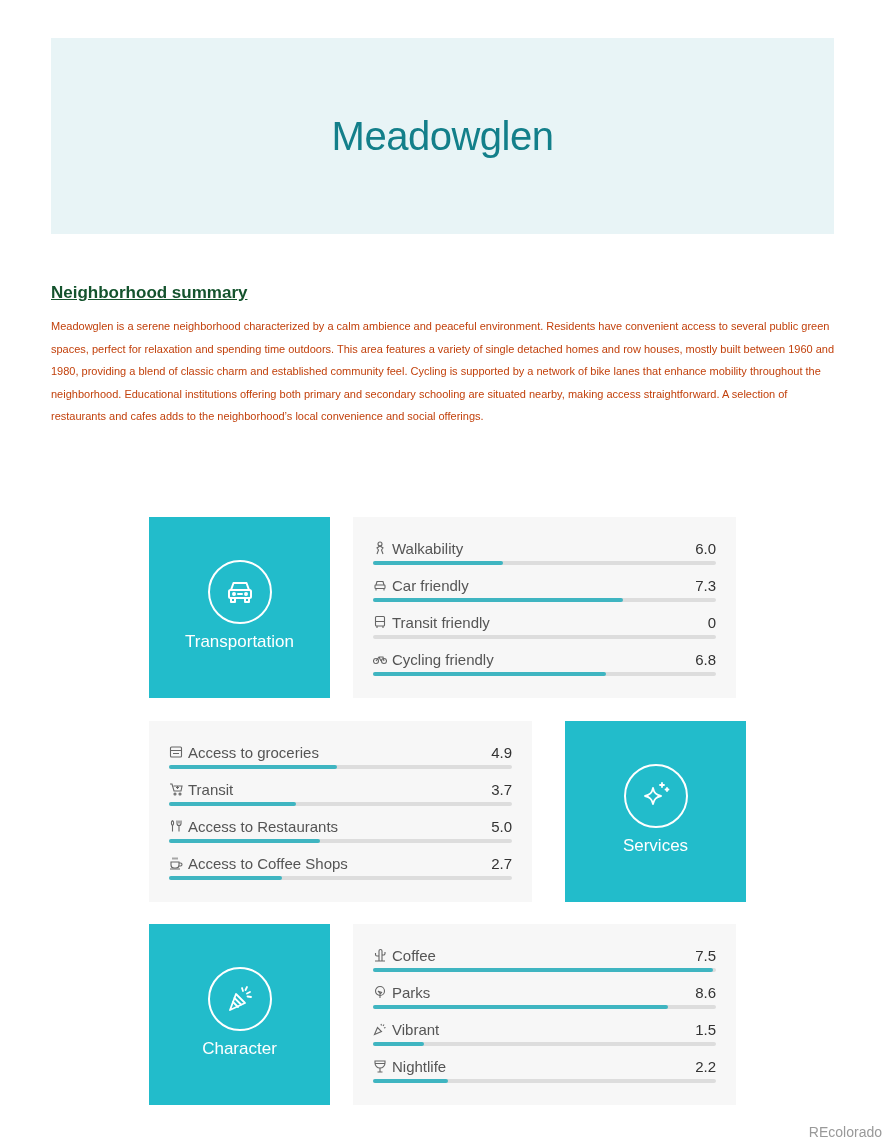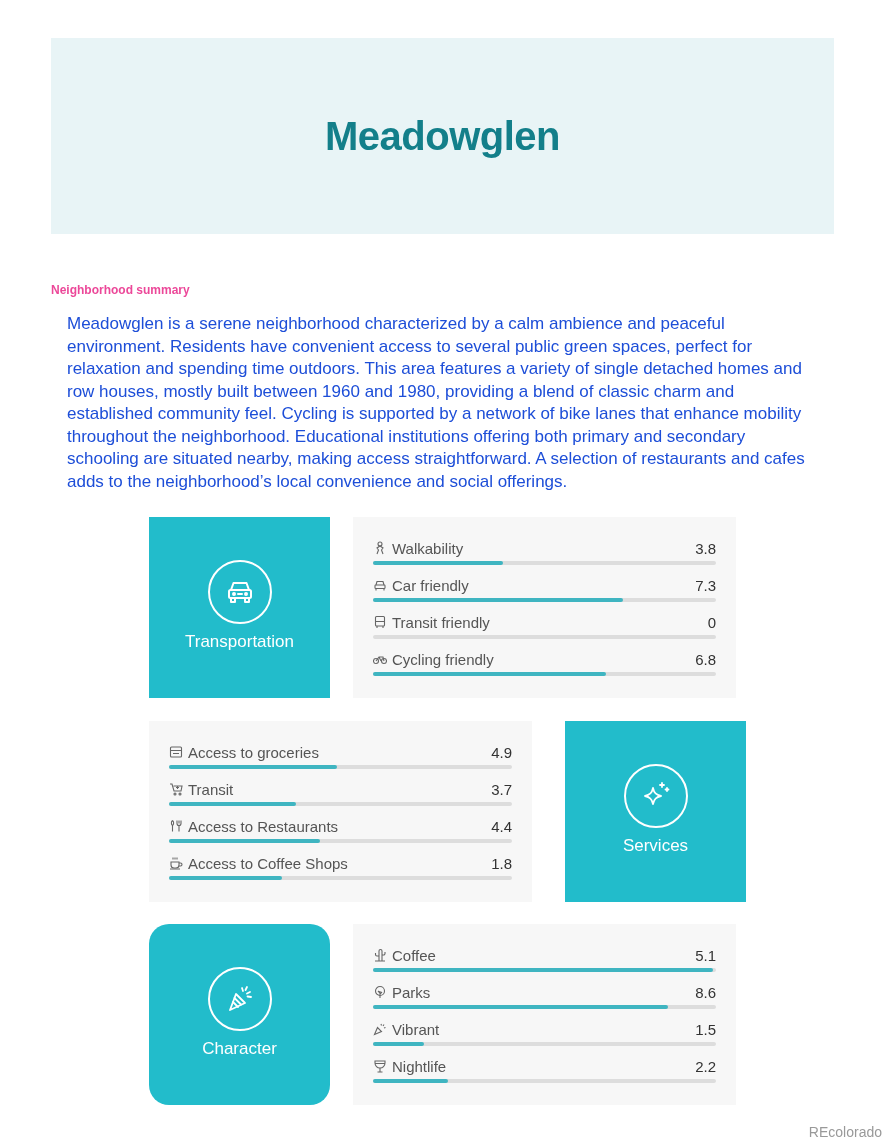--- a/index.html
+++ b/index.html
@@ -1,21 +1,21 @@
 <!DOCTYPE html>
 <html><head>
 <meta charset="utf-8">
 <style>
   html, body { margin: 0; padding: 0; background: #ffffff; }
   body { width: 886px; height: 1144px; position: relative; font-family: "Liberation Sans", sans-serif; color: #1a1a1a; overflow: hidden; }
   .hero { position: absolute; left: 51px; top: 38px; width: 783px; height: 196px; background: #e8f4f6; display: flex; align-items: center; justify-content: center; }
-  .hero h1 { margin: 0; font-size: 40px; font-weight: bold; color: #137f8a; letter-spacing: -0.5px; }
+  .hero h1 { margin: 0; font-size: 40px; font-weight: normal; color: #137f8a; letter-spacing: -0.5px; }
   .summary { position: absolute; left: 51px; top: 283px; width: 785px; }
-  .summary h2 { margin: 0 0 12px 0; font-size: 12px; font-weight: bold; color: #ec4899; }
-  .summary p { margin: 16px; font-size: 17px; line-height: 22.5px; color: #1d4ed8; }
+  .summary h2 { margin: 0 0 12px 0; font-size: 17px; font-weight: bold; color: #14532d; text-decoration: underline; }
+  .summary p { margin: 0; font-size: 11px; line-height: 22.5px; color: #c2410c; }
   .tile { position: absolute; width: 181px; height: 181px; background: #22bccb; color: #fff; display: flex; flex-direction: column; align-items: center; justify-content: center; }
   .tile .circle { width: 60px; height: 60px; border: 2px solid #fff; border-radius: 50%; display: flex; align-items: center; justify-content: center; margin-top: -4px; }
   .tile .circle svg { width: 36px; height: 36px; }
   .tile .tlabel { margin-top: 8px; font-size: 17px; color: #fff; }
   .panel { position: absolute; width: 383px; height: 181px; background: #f7f7f7; box-sizing: border-box; padding: 20px 20px 0 20px; }
   .metric { height: 37px; position: relative; }
   .metric .row { display: flex; align-items: center; justify-content: space-between; height: 22px; }
   .metric .name { display: flex; align-items: center; font-size: 15px; color: #555; }
   .metric .name svg { width: 14px; height: 14px; margin-right: 5px; }
   .metric .val { font-size: 15px; color: #333; }
@@ -51,21 +51,21 @@
 <div class="panel" style="left:353px; top:517px;">
   <div class="metric">
     <div class="row">
         <span class="name">
           <svg viewBox="0 0 14 14" fill="none" stroke="#666" stroke-width="1.1">
             <circle cx="7" cy="3" r="2"></circle>
             <path d="M4 13l1.5-4L4 7l3-2 3 2-1.5 2L10 13"></path>
           </svg>
           <span>Walkability</span>
         </span>
-        <span class="val">3.8</span>
+        <span class="val">6.0</span>
       </div>
     <div class="track">
         <div class="fill" style="width: 38%; background: rgb(63, 181, 193);"></div>
       </div>
   </div>
   <div class="metric">
     <div class="row">
         <span class="name">
           <svg viewBox="0 0 14 14" fill="none" stroke="#666" stroke-width="1.1">
             <path d="M3 7l1-3.5h6L11 7"></path>
@@ -147,72 +147,72 @@
       </div>
   </div>
   <div class="metric">
     <div class="row">
         <span class="name">
           <svg viewBox="0 0 14 14" fill="none" stroke="#666" stroke-width="1.1">
             <path d="M3.5 1.5c-1.5 1-1.5 4 0 5v6M3.5 6.5c1.5-1 1.5-4 0-5M8 1.5v3c0 1.5 1 2 2 2s2-.5 2-2v-3M10 6.5v6M10 1.5v3"></path>
           </svg>
           <span>Access to Restaurants</span>
         </span>
-        <span class="val">4.4</span>
+        <span class="val">5.0</span>
       </div>
     <div class="track">
         <div class="fill" style="width: 44%; background: rgb(63, 181, 193);"></div>
       </div>
   </div>
   <div class="metric">
     <div class="row">
         <span class="name">
           <svg viewBox="0 0 14 14" fill="none" stroke="#666" stroke-width="1.1">
             <path d="M2 6h8v3a3 3 0 0 1-3 3H5a3 3 0 0 1-3-3z"></path>
             <path d="M10 7h1.5a1.5 1.5 0 0 1 0 3H10M4 1.5v2M6 1.5v2M8 1.5v2M1 13h10"></path>
           </svg>
           <span>Access to Coffee Shops</span>
         </span>
-        <span class="val">1.8</span>
+        <span class="val">2.7</span>
       </div>
     <div class="track">
         <div class="fill" style="width: 33%; background: rgb(63, 181, 193);"></div>
       </div>
   </div>
 </div>
 <div class="tile" style="left:555px; top:721px;margin-left:10px;">
   <div class="circle">
     <svg viewBox="0 0 36 36" fill="none" stroke="#fff" stroke-width="1.8" stroke-linejoin="round" stroke-linecap="round">
         <path d="M15 10c1 5 3 7 8 8-5 1-7 3-8 8-1-5-3-7-8-8 5-1 7-3 8-8z"></path>
         <path d="M24 5v4M22 7h4M29 10v3M27.5 11.5h3"></path>
       </svg>
   </div>
   <div class="tlabel">Services</div>
 </div>
 
-<div class="tile" style="left:149px; top:924px;border-radius:20px;">
+<div class="tile" style="left:149px; top:924px;">
   <div class="circle">
     <svg viewBox="0 0 36 36" fill="none" stroke="#fff" stroke-width="1.8" stroke-linejoin="round" stroke-linecap="round">
         <path d="M8 29l6-16 9 9z"></path>
         <path d="M11 21l5 5M12.5 17l6.5 6.5"></path>
         <path d="M20 7l1 3M25 6l-1.5 3M28 11l-3 1.5M29 16l-3.5-.5"></path>
       </svg>
   </div>
   <div class="tlabel">Character</div>
 </div>
 <div class="panel" style="left:353px; top:924px;">
   <div class="metric">
     <div class="row">
         <span class="name">
           <svg viewBox="0 0 14 14" fill="none" stroke="#666" stroke-width="1.1">
             <path d="M6 13V3a1.5 1.5 0 0 1 3 0v10M6 8H4a1.5 1.5 0 0 1-1.5-1.5V5M9 7h1.5A1.5 1.5 0 0 0 12 5.5V4M2 13h10"></path>
           </svg>
           <span>Coffee</span>
         </span>
-        <span class="val">5.1</span>
+        <span class="val">7.5</span>
       </div>
     <div class="track">
         <div class="fill" style="width: 99%; background: rgb(63, 181, 193);"></div>
       </div>
   </div>
   <div class="metric">
     <div class="row">
         <span class="name">
           <svg viewBox="0 0 14 14" fill="none" stroke="#666" stroke-width="1.1">
             <circle cx="7" cy="6" r="4.5"></circle>

